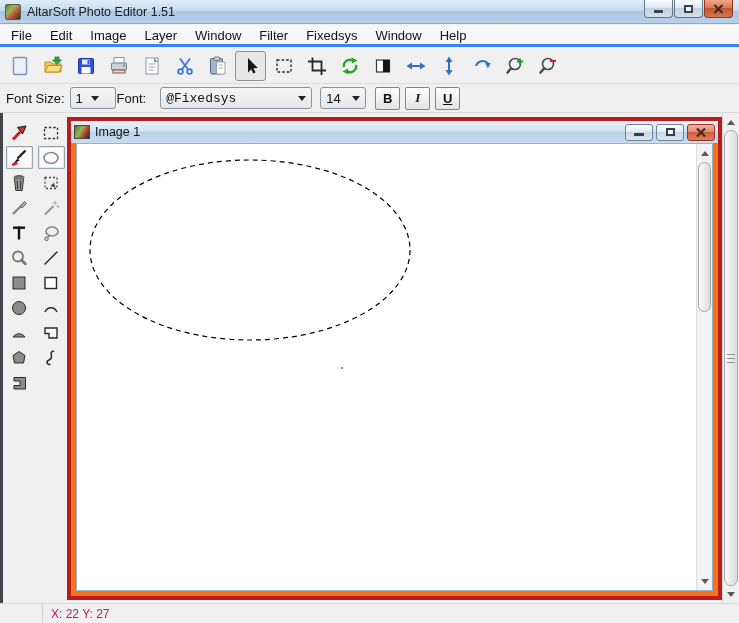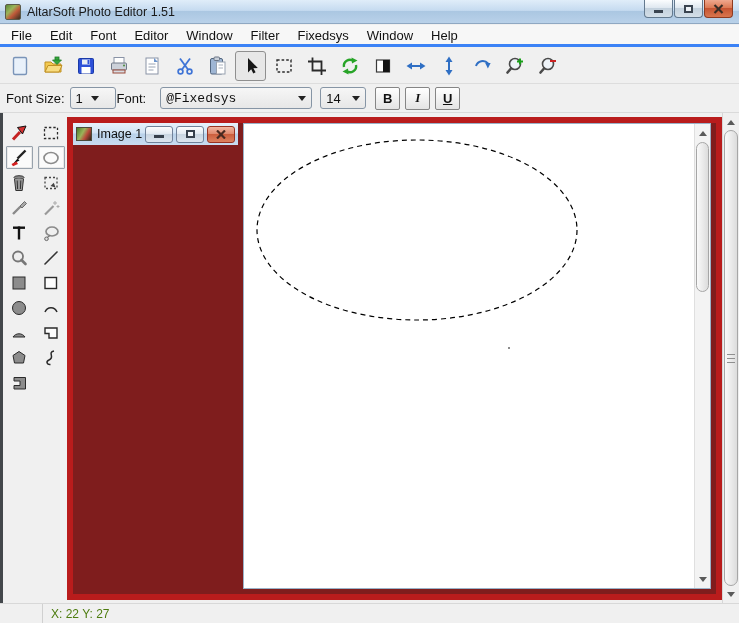--- a/index.html
+++ b/index.html
@@ -59,21 +59,21 @@
   .palette { width:64px; background:#f0f0f0; padding-top:8px; display:grid;
     grid-template-columns:repeat(2, 1fr); justify-items:center; align-content:start; row-gap:2px; }
   .ptool { width:27px; height:23px; display:flex; align-items:center; justify-content:center;
     border:1px solid transparent; }
   .ptool.selected { border:1px solid #98a2ac; background:#fbfbfb; box-shadow:inset 0 0 0 1px #e9e9e9; border-radius:1px; }
   .ptool svg { display:block; }
 
   
   .mdi { flex:1; position:relative; }
   .child { position:absolute; left:0; top:4px; right:0; bottom:3px;
-    border:6px solid #b91c1c; background:#7f1d1d; display:flex; }
+    border:4px solid #b91c1c; background:#f97316; display:flex; flex-direction:column; }
   .child-titlebar { height:22px; background:linear-gradient(#e7f1fb, #d2e4f5 45%, #b9d2ea 50%, #c9dcf0 100%);
     display:flex; align-items:center; padding:0 3px; }
   .child-icon { width:16px; height:14px; border:1px solid #4a4a3a;
     background:linear-gradient(120deg,#4a7a2a 0%,#9ab45a 40%,#b84a3a 65%,#2e2418 100%); }
   .child-title { margin-left:5px; font-size:12.5px; color:#101010; }
   .child-btns { margin-left:auto; display:flex; align-items:center; }
   .cbtn { width:28px; height:17px; border:1px solid #70829a; border-radius:3px;
     background:linear-gradient(#fdfeff,#e2eaf2 45%,#c9d6e2 50%,#dce5ee 100%);
     display:flex; align-items:center; justify-content:center; margin-left:3px; }
   .cbtn.close { background:linear-gradient(#f2b4a0,#e08a6e 45%,#cc5f3e 50%,#dd815f 100%); border-color:#993322; }
@@ -96,21 +96,21 @@
 
   
   .app-scroll { width:17px; background:#f0f0f0; border-left:1px solid #d6d6d6; position:relative; }
   .app-thumb { top:17px; bottom:17px; display:flex; flex-direction:column; align-items:center; justify-content:center; }
   .grip { width:8px; height:1px; background:#8f8f8f; margin:1.5px 0; }
 
   
   .statusbar { position:absolute; bottom:0; left:0; right:0; height:20px; background:#f0f0f0;
     border-top:1px solid #d8d8d8; display:flex; align-items:center; font-size:12px; }
   .status-pane { width:43px; height:100%; border-right:1px solid #d0d0d0; }
-  .status-text { margin-left:8px; color:#4d7c0f; }
+  .status-text { margin-left:8px; color:#be185d; }
 </style>
 </head>
 <body>
 
 <div class="titlebar">
   <div class="app-icon"></div>
   <div class="app-title">AltarSoft Photo Editor 1.51</div>
   <div class="winbtns">
     <div class="winbtn">
         <span class="glyph-min"></span>
@@ -123,22 +123,22 @@
         <line x1="1.5" y1="1" x2="9.5" y2="9" stroke="#3a2d26" stroke-width="2.2"></line>
         <line x1="9.5" y1="1" x2="1.5" y2="9" stroke="#3a2d26" stroke-width="2.2"></line>
       </svg>
     </div>
   </div>
 </div>
 
 <div class="menubar">
   <div class="menu-item">File</div>
   <div class="menu-item">Edit</div>
-  <div class="menu-item">Font</div>
-  <div class="menu-item">Editor</div>
+  <div class="menu-item">Image</div>
+  <div class="menu-item">Layer</div>
   <div class="menu-item">Window</div>
   <div class="menu-item">Filter</div>
   <div class="menu-item">Fixedsys</div>
   <div class="menu-item">Window</div>
   <div class="menu-item">Help</div>
 </div>
 
 <div class="toolbar-main">
   <div class="tbtn">
     <svg width="22" height="22" viewBox="0 0 22 22">

